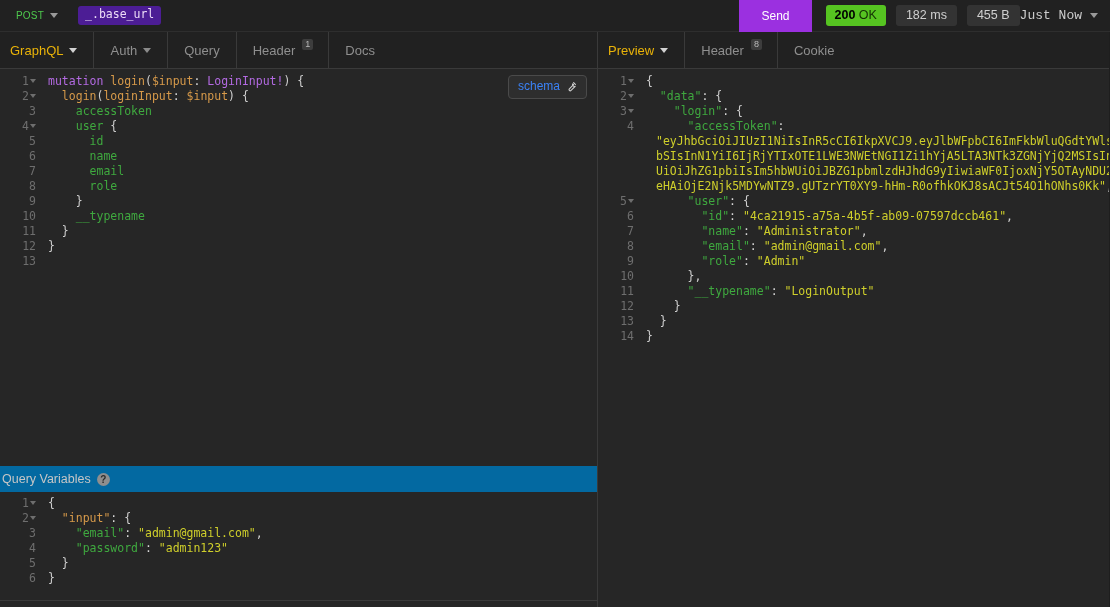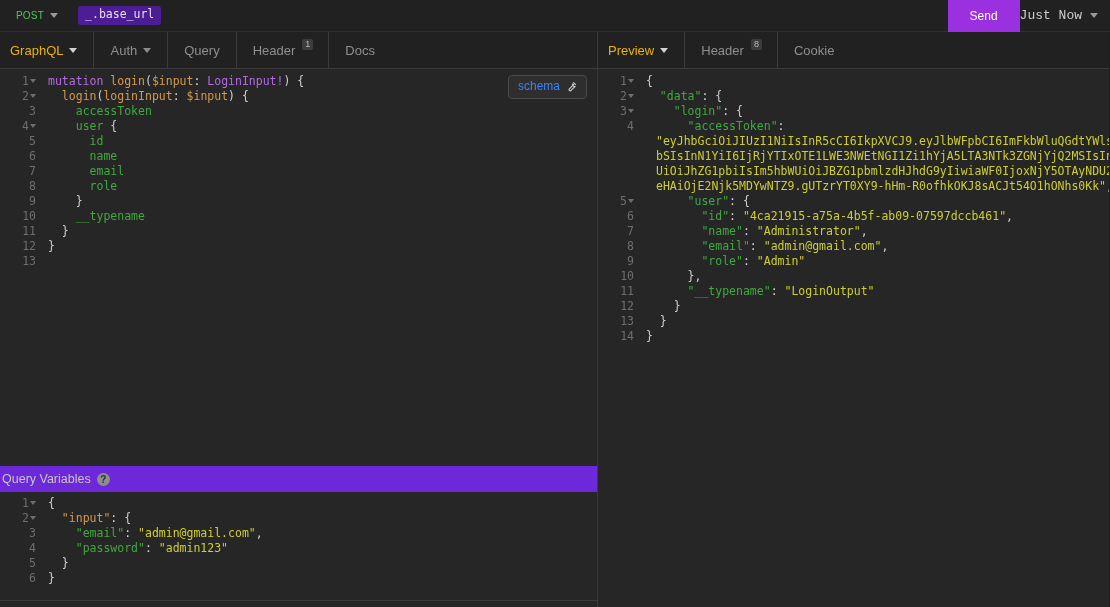--- a/index.html
+++ b/index.html
@@ -132,21 +132,21 @@
   .statusline {
     height: 27px; display: flex; align-items: center;
     justify-content: space-between; padding: 0 4px 0 2px;
     background: #2b2b2b; color: #b6b6b6; font-size: 12.5px;
     border-top: 1px solid #3a3a3a;
     border-bottom: 1px dashed #4d4d4d;
   }
   .statusline .right-lbl { color: #b6b6b6; padding-right: 14px; cursor: pointer; }
   .varhdr {
     height: 26px; display: flex; align-items: center; gap: 6px;
-    padding-left: 2px; background: #6d28d9; color: #c6c6c6; font-size: 12.5px;
+    padding-left: 2px; background: #0369a1; color: #c6c6c6; font-size: 12.5px;
   }
   .helpicon {
     width: 13px; height: 13px; border-radius: 50%; background: #8e8e8e;
     color: #2b2b2b; font-size: 10px; font-weight: bold; line-height: 13px;
     text-align: center; display: inline-block; cursor: pointer;
     font-family: "Liberation Sans", sans-serif;
   }
   .vareditor {
     height: 108px; background: #262626; position: relative; overflow: hidden;
     font-family: "DejaVu Sans Mono", monospace; font-size: 11.5px; line-height: 15px;
@@ -161,20 +161,25 @@
 <div class="app">
 
   <div class="topbar">
     <div class="method">
       <span class="lbl">POST</span>
       <span class="caret"></span>
     </div>
     <div class="urlchip">_.base_url</div>
     <div class="urlfill"></div>
     <button class="sendbtn">Send</button>
+    <div class="statwrap">
+      <div class="badge-ok"><b>200</b> <span>OK</span></div>
+      <div class="badge-dark">182 ms</div>
+      <div class="badge-dark">455 B</div>
+    </div>
     <div class="topright">
       <span>Just Now</span>
       <span class="caret"></span>
     </div>
   </div>
 
   <div class="panes">
 
     <div class="left">
 

